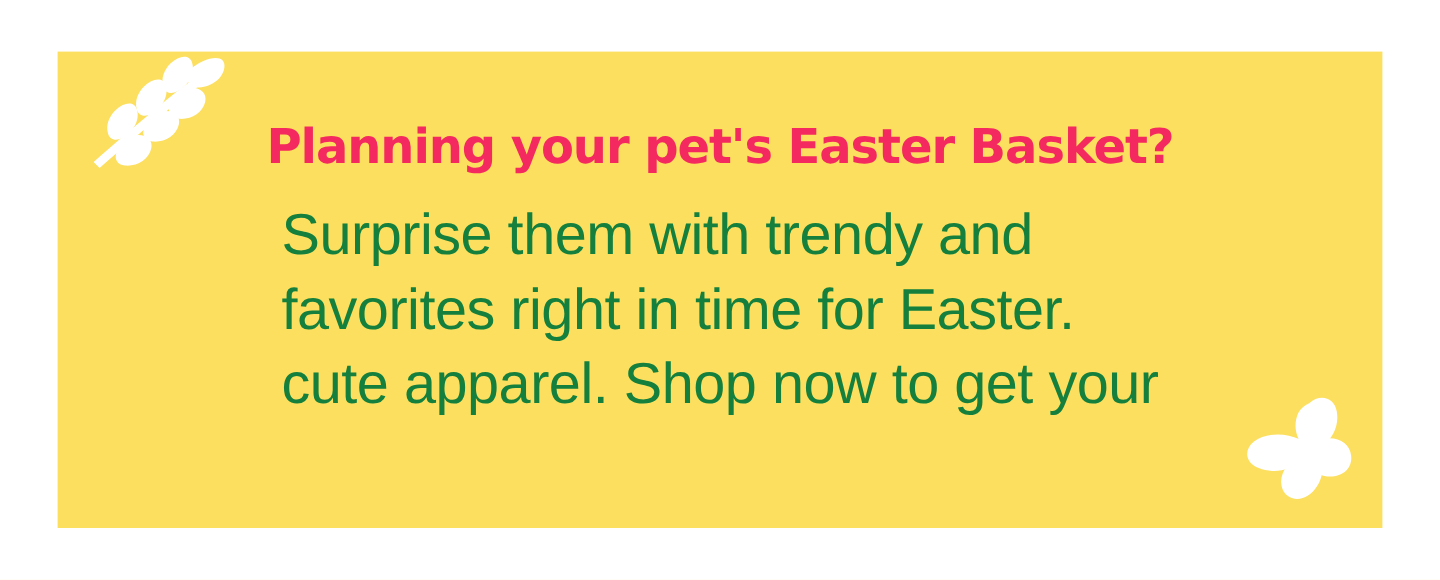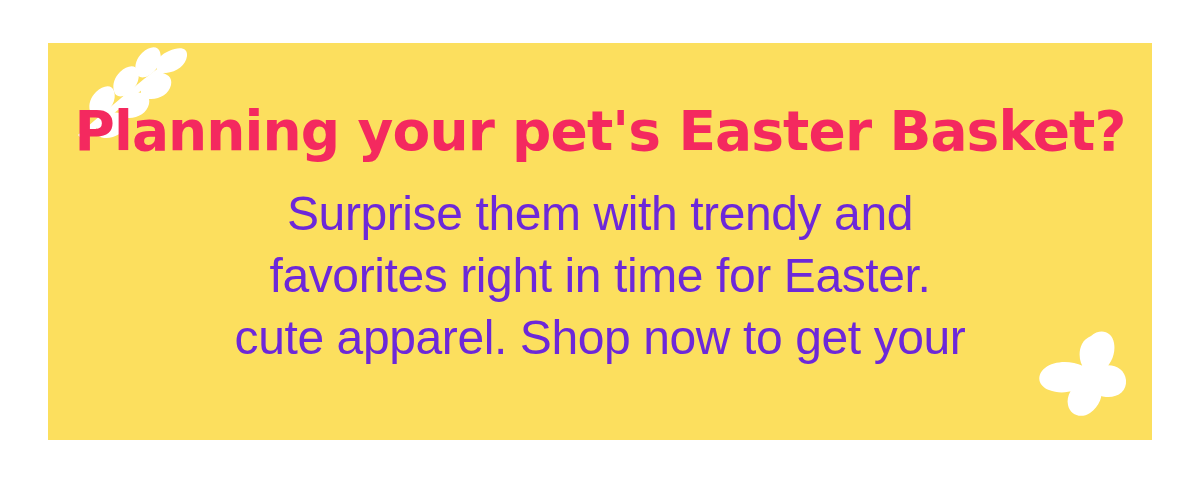--- a/index.html
+++ b/index.html
@@ -65,37 +65,37 @@
     justify-content: flex-start;
     padding-top: 58px;
     box-sizing: border-box;
   }
 
   .headline {
     margin: 0;
     color: #F4295F;
     font-family: "DejaVu Sans", "Liberation Sans", sans-serif;
     font-weight: 700;
-    font-size: 55px;
+    font-size: 40px;
     line-height: 1.12;
     letter-spacing: -0.9px;
     text-align: center;
     white-space: nowrap;
   }
 
   .subcopy {
     margin: 0;
     padding-top: 20px;
-    color: #6d28d9;
+    color: #15803d;
     font-family: "Liberation Sans", sans-serif;
     font-weight: 400;
     font-size: 48px;
     line-height: 62px;
     letter-spacing: -0.4px;
-    text-align: center;
+    text-align: left;
   }
   .subcopy .copy-line {
     display: block;
     white-space: nowrap;
   }
 </style>
 </head>
 <body>
 
 <div class="banner-stage">

